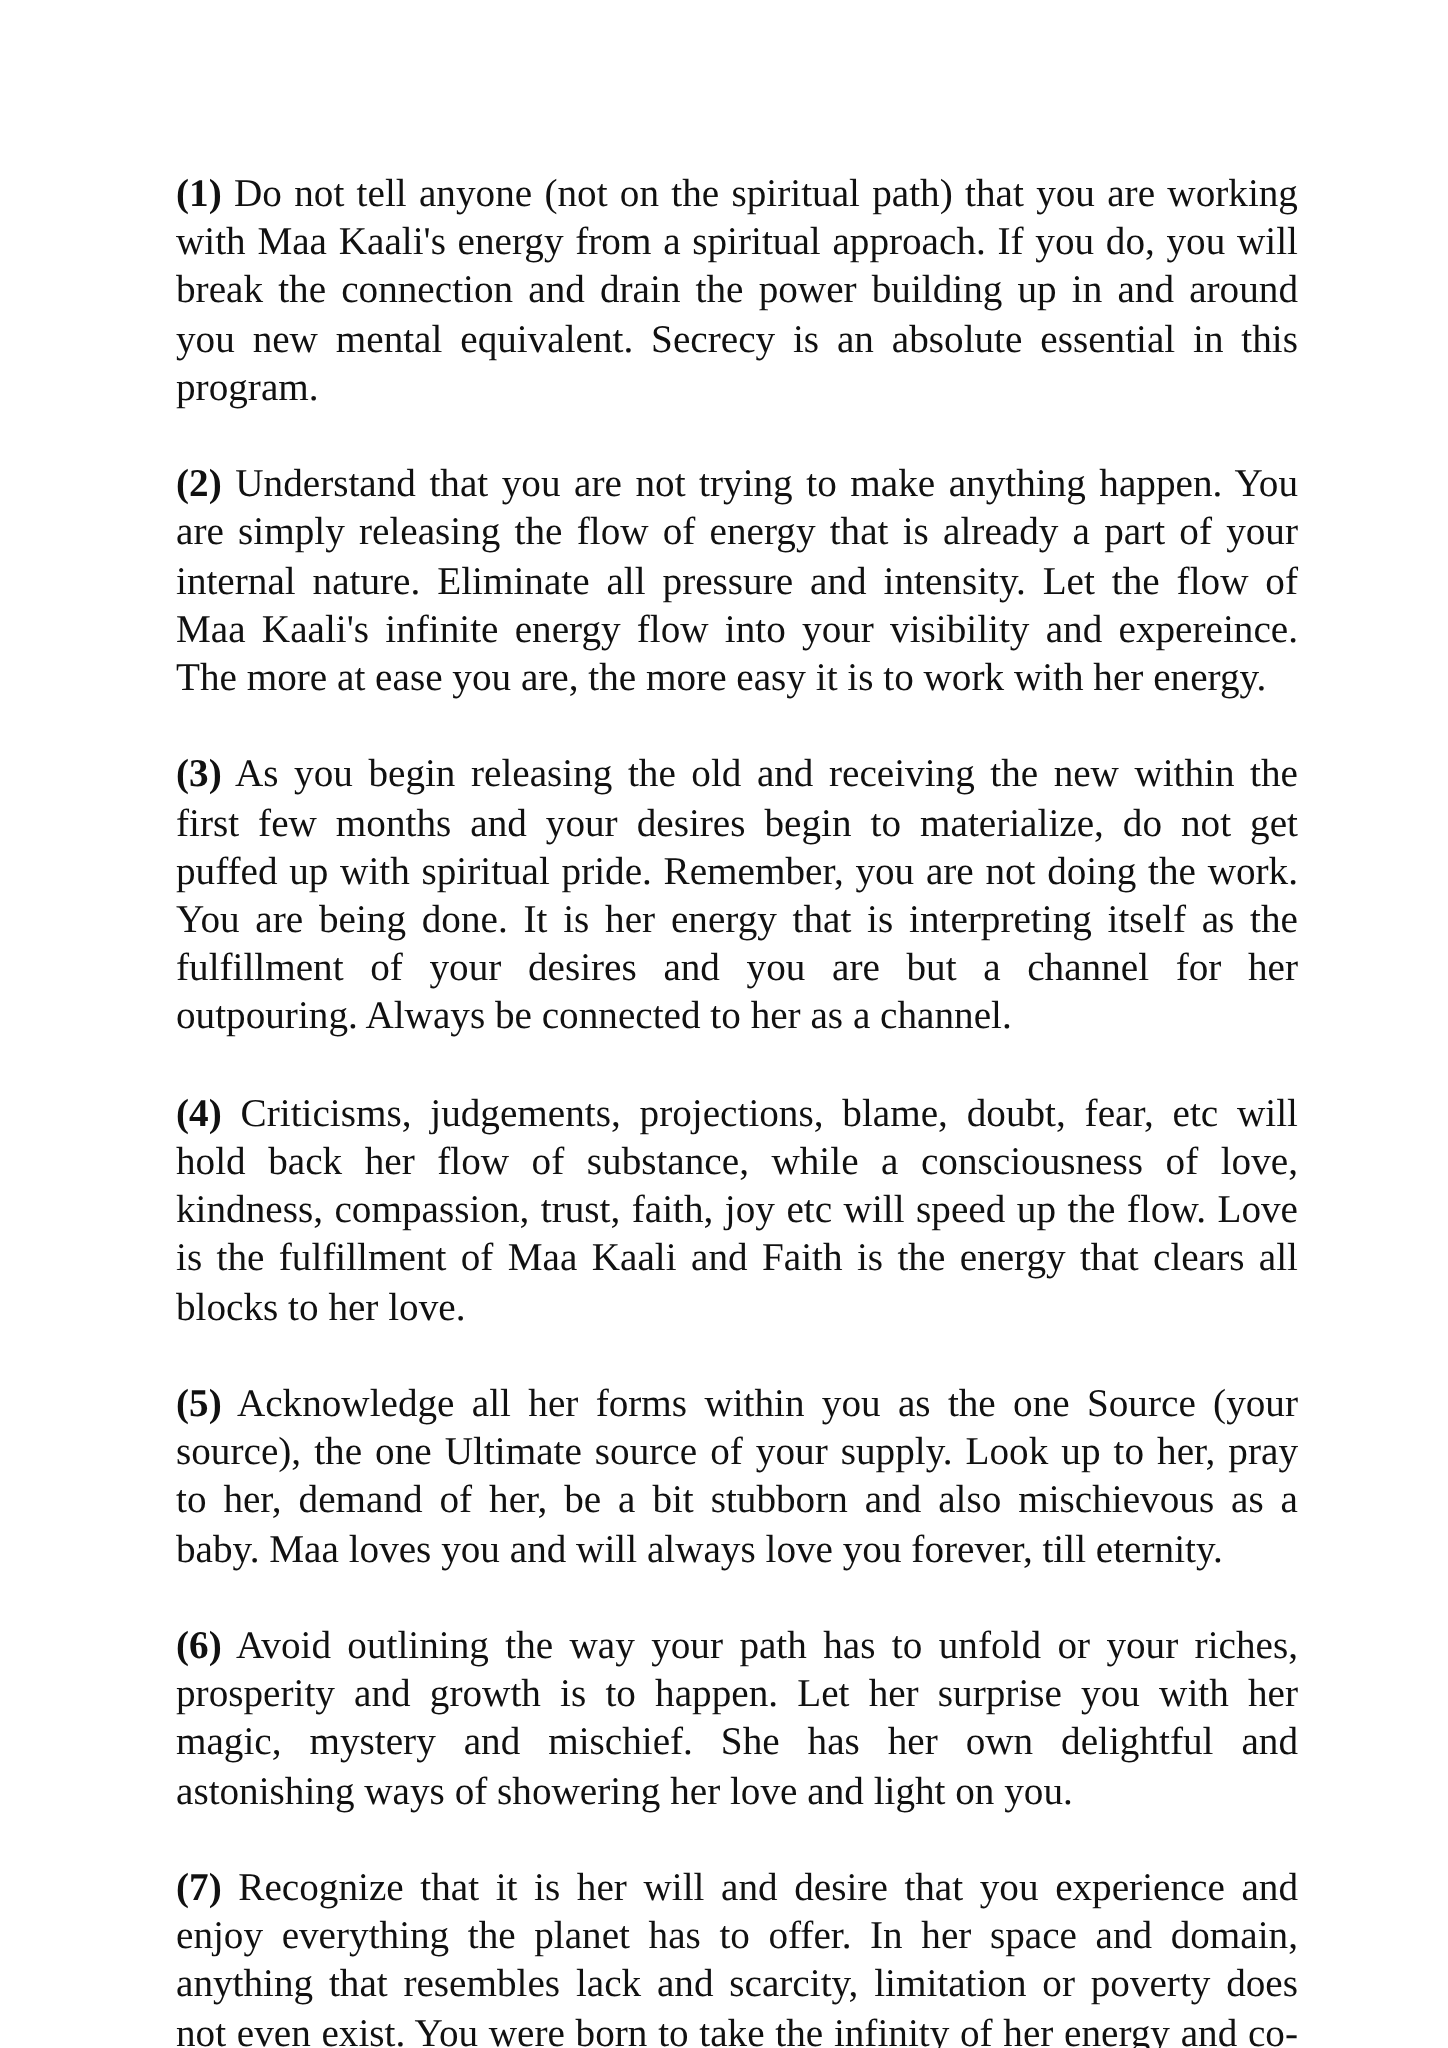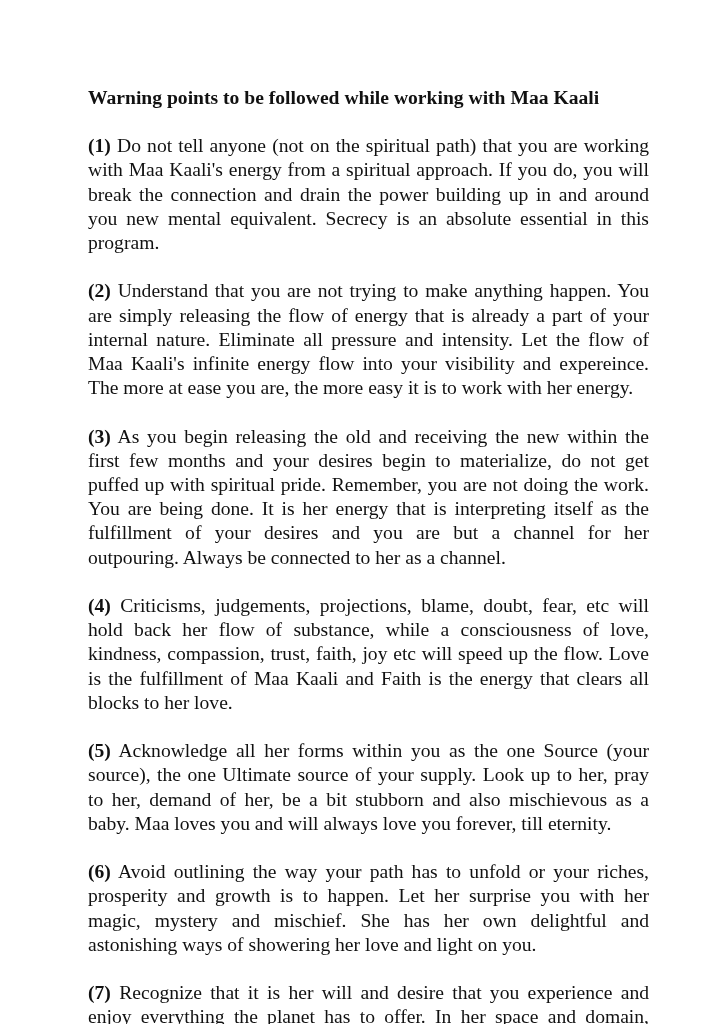--- a/index.html
+++ b/index.html
@@ -22,21 +22,20 @@
   .para {
     text-align: justify;
     margin: 0 0 24.2px 0;
   }
   .num { font-weight: bold; }
 </style>
 </head>
 <body>
 
 <div class="page">
-  <div class="title">Warning points to be followed while working with Maa Kaali</div>
 
   <p class="para"><span class="num">(1)</span> <span>Do not tell anyone (not on the spiritual path) that you are working with Maa Kaali's energy from a spiritual approach. If you do, you will break the connection and drain the power building up in and around you new mental equivalent. Secrecy is an absolute essential in this program.</span></p>
 
   <p class="para"><span class="num">(2)</span> <span>Understand that you are not trying to make anything happen. You are simply releasing the flow of energy that is already a part of your internal nature. Eliminate all pressure and intensity. Let the flow of Maa Kaali's infinite energy flow into your visibility and expereince. The more at ease you are, the more easy it is to work with her energy.</span></p>
 
   <p class="para"><span class="num">(3)</span> <span>As you begin releasing the old and receiving the new within the first few months and your desires begin to materialize, do not get puffed up with spiritual pride. Remember, you are not doing the work. You are being done. It is her energy that is interpreting itself as the fulfillment of your desires and you are but a channel for her outpouring. Always be connected to her as a channel.</span></p>
 
   <p class="para"><span class="num">(4)</span> <span>Criticisms, judgements, projections, blame, doubt, fear, etc will hold back her flow of substance, while a consciousness of love, kindness, compassion, trust, faith, joy etc will speed up the flow. Love is the fulfillment of Maa Kaali and Faith is the energy that clears all blocks to her love.</span></p>
 
   <p class="para"><span class="num">(5)</span> <span>Acknowledge all her forms within you as the one Source (your source), the one Ultimate source of your supply. Look up to her, pray to her, demand of her, be a bit stubborn and also mischievous as a baby. Maa loves you and will always love you forever, till eternity.</span></p>

